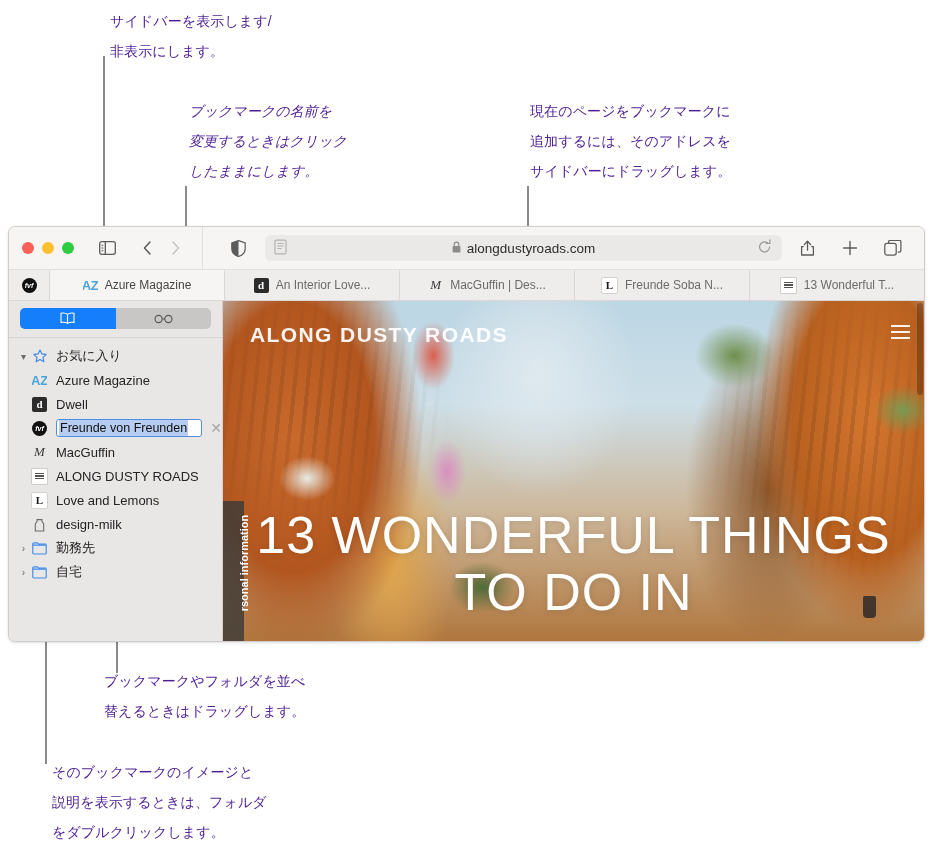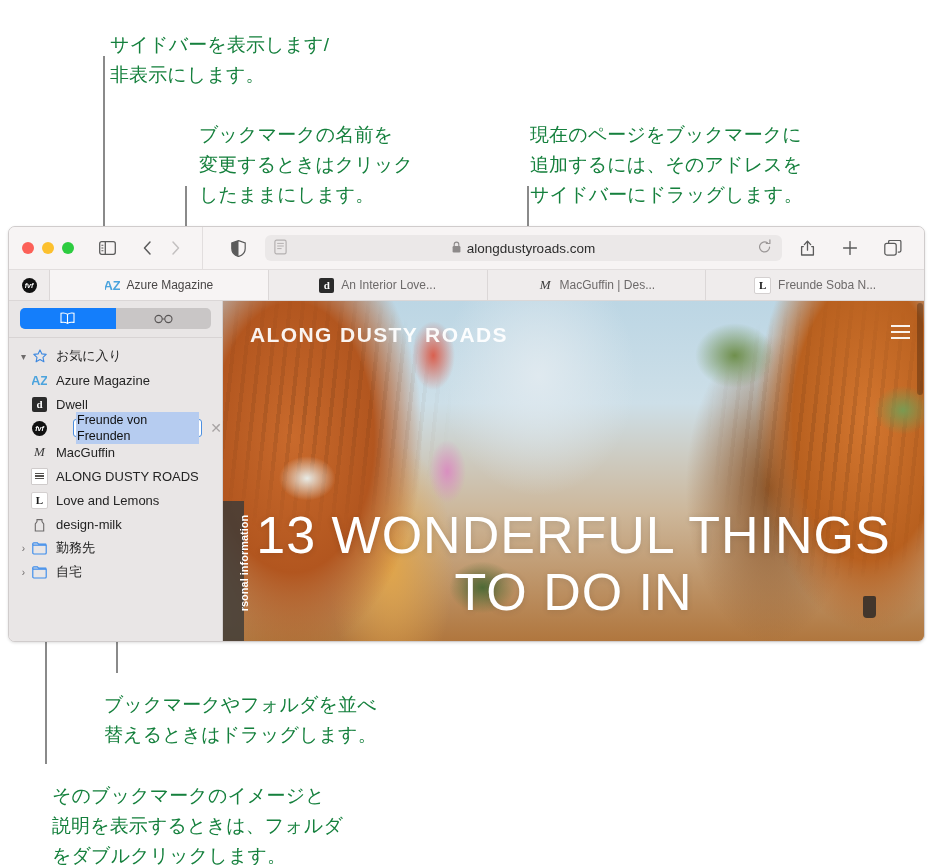--- a/index.html
+++ b/index.html
@@ -13,26 +13,25 @@
     height: 865px;
     position: relative;
     font-family: "Liberation Sans", "DejaVu Sans", sans-serif;
     color: #000;
     overflow: hidden;
   }
 
   
   .callout {
     position: absolute;
-    font-size: 19px;
+    font-size: 14px;
     line-height: 30px;
-    color: #15803d;
+    color: #4c1d95;
     white-space: pre-line;
     letter-spacing: 0.1px;
-    margin-top: 24px;
   }
   .callout-line {
     position: absolute;
     background: #8a8a8a;
   }
   .v-line { width: 1.6px; }
   .h-line { height: 1.6px; }
 
   
   .browser-window {
@@ -256,21 +255,20 @@
   .rename-field {
     display: flex;
     align-items: center;
     height: 18px;
     border: 1.5px solid #4c8fe0;
     border-radius: 3px;
     background: #ffffff;
     padding: 0 2px;
     width: 158px;
     box-sizing: border-box;
-    margin-left: 17px;
   }
   .rename-sel {
     background: #b6ccf0;
     color: #101010;
     font-size: 12.5px;
     padding: 0 1px;
     line-height: 16px;
   }
   .clear-x {
     margin-left: 8px;
@@ -388,21 +386,21 @@
     border-radius: 2px 2px 4px 4px;
     opacity: 0.85;
   }
 </style>
 </head>
 <body>
 
 <div class="callout" style="left:110px; top:6px;">サイドバーを表示します/
 非表示にします。</div>
 
-<div class="callout" style="left:199px; top:96px;">ブックマークの名前を
+<div class="callout" style="left:189px; top:96px;font-style:italic;">ブックマークの名前を
 変更するときはクリック
 したままにします。</div>
 
 <div class="callout" style="left:530px; top:96px;">現在のページをブックマークに
 追加するには、そのアドレスを
 サイドバーにドラッグします。</div>
 
 <div class="callout" style="left:104px; top:666px;">ブックマークやフォルダを並べ
 替えるときはドラッグします。</div>
 
@@ -518,20 +516,28 @@
       <span>An Interior Love...</span>
     </div>
     <div class="tab">
       <span class="fav fav-mac">M</span>
       <span>MacGuffin | Des...</span>
     </div>
     <div class="tab">
       <span class="fav fav-love">L</span>
       <span>Freunde Soba N...</span>
     </div>
+    <div class="tab">
+      <span class="fav fav-adr">
+        <i></i>
+          <i></i>
+          <i></i>
+      </span>
+      <span>13 Wonderful T...</span>
+    </div>
   </div>
 
   <div class="content-split">
 
     <div class="sidebar">
       <div class="seg-wrap">
         <div class="segmented">
           <div class="seg active">
             <span>
               <svg width="15" height="12" viewBox="0 0 15 12" fill="none" stroke="currentColor" stroke-width="1.1">

